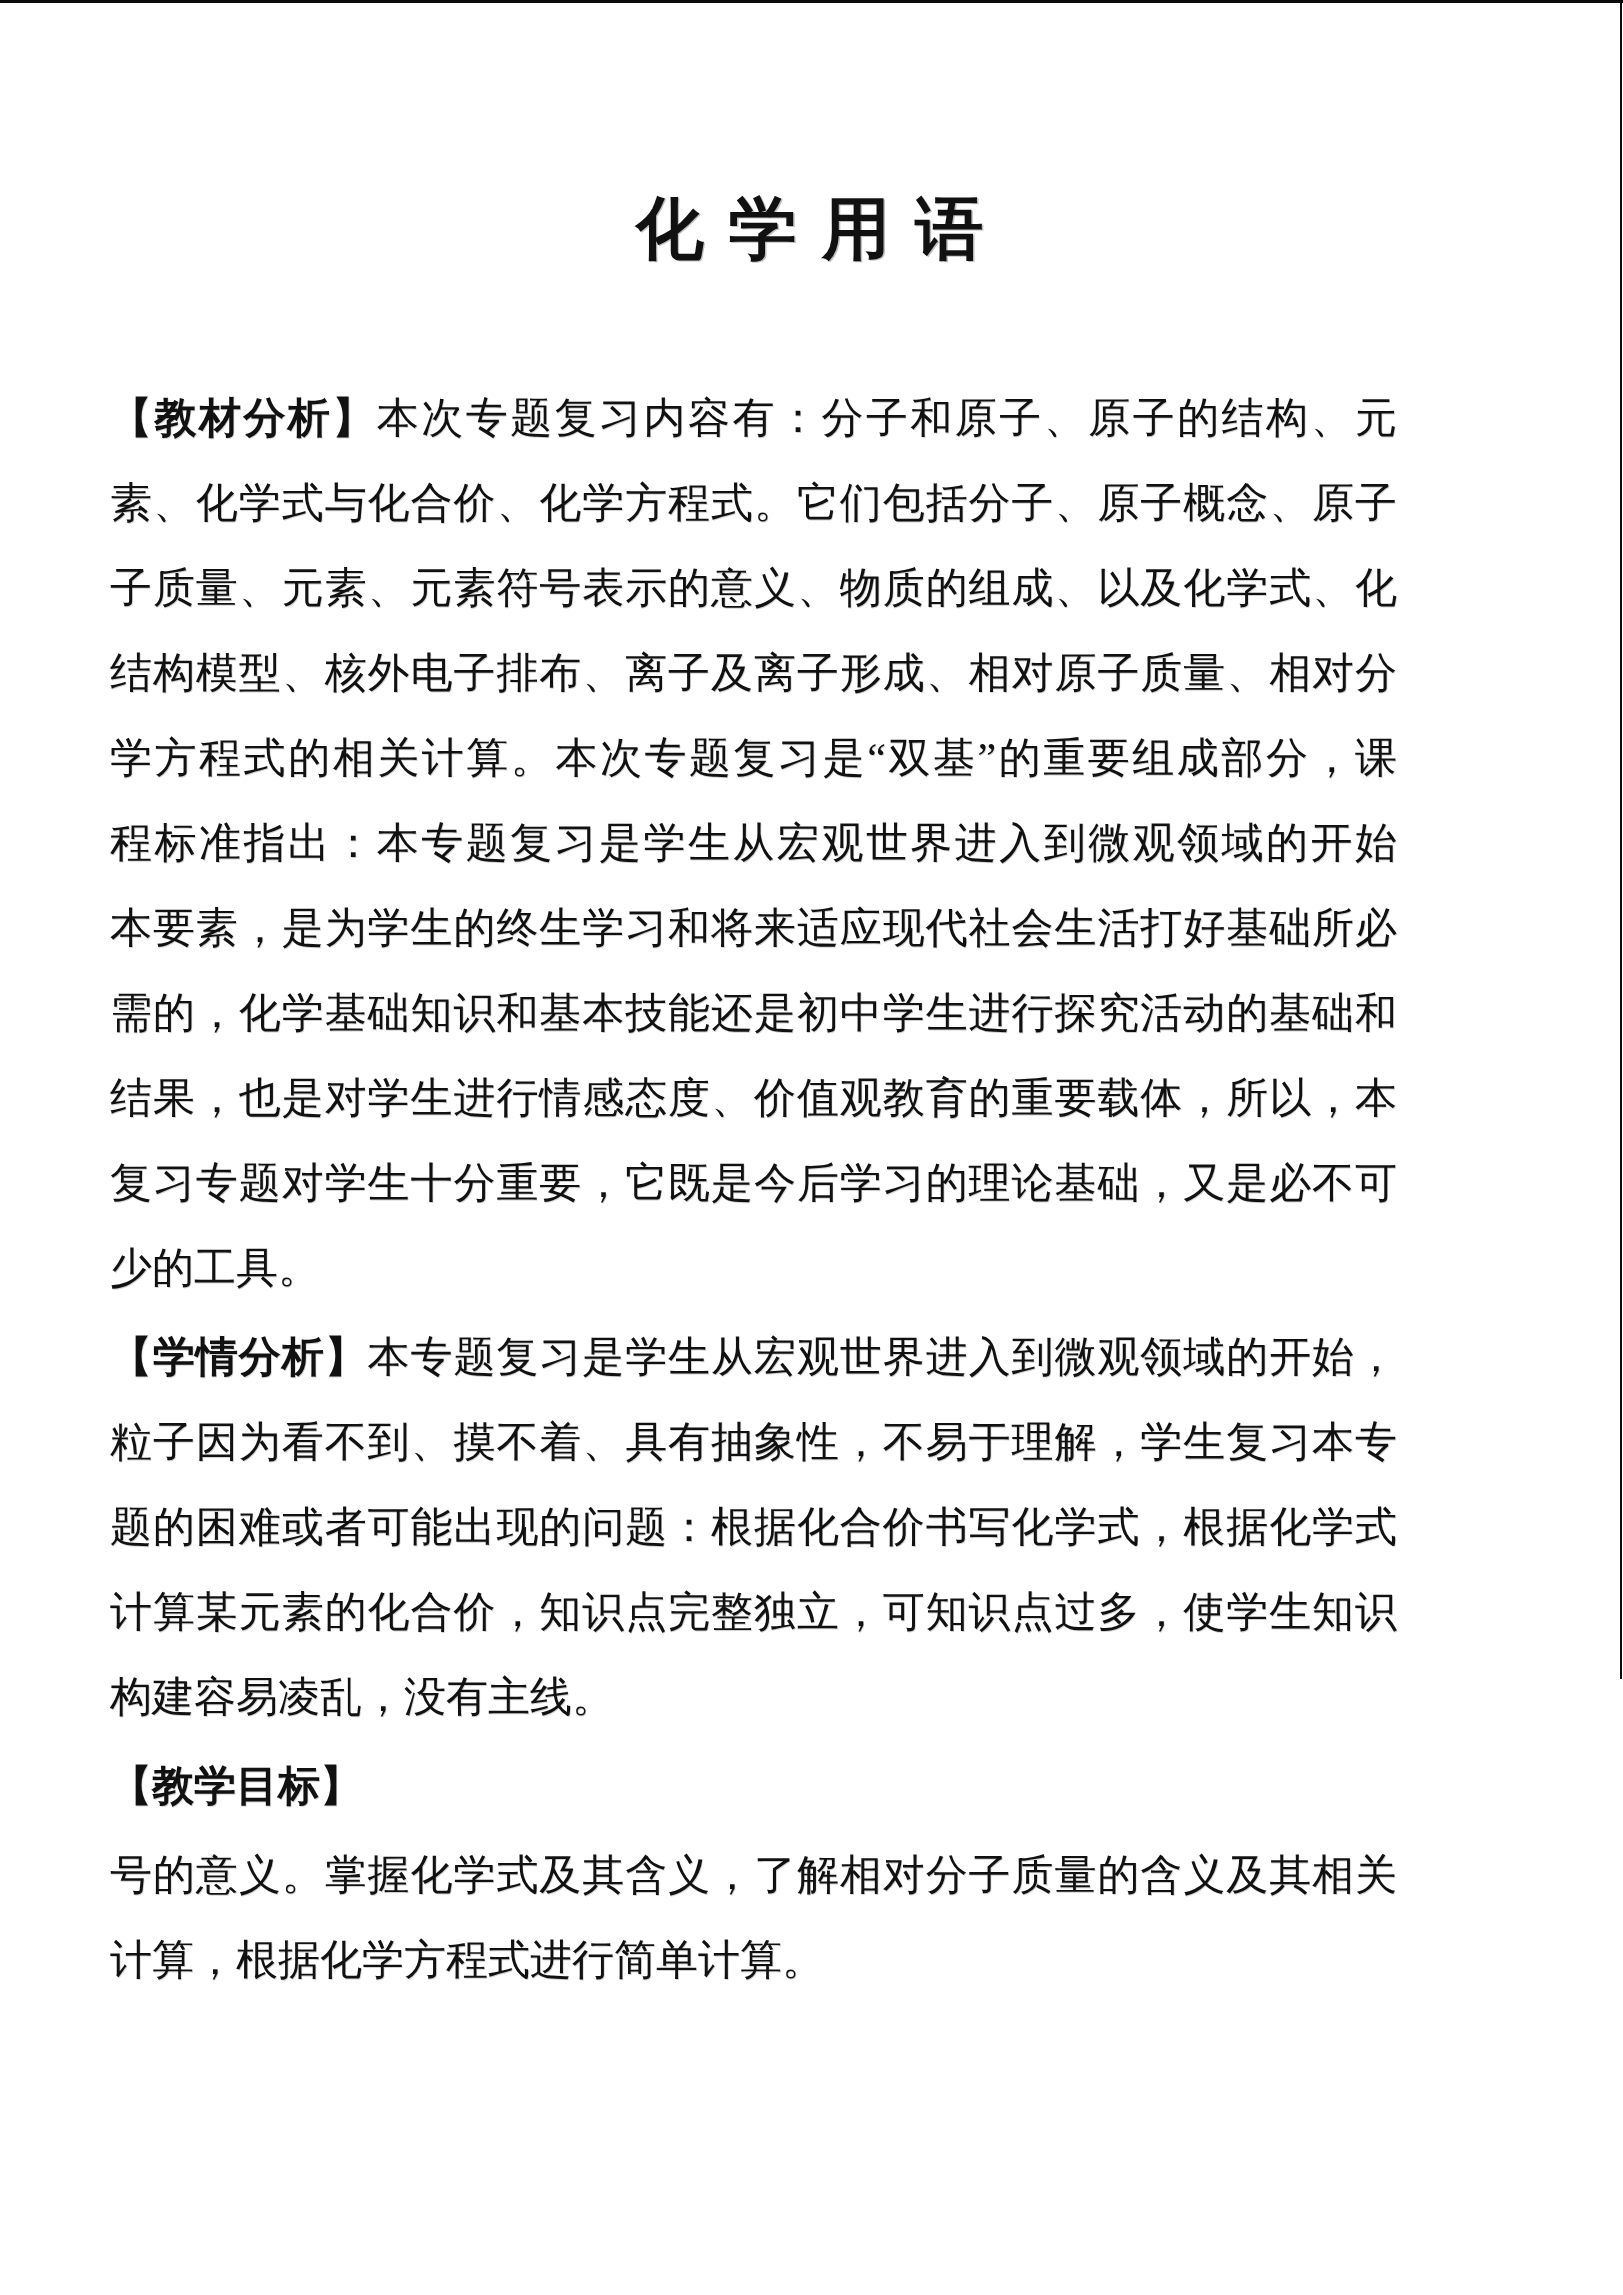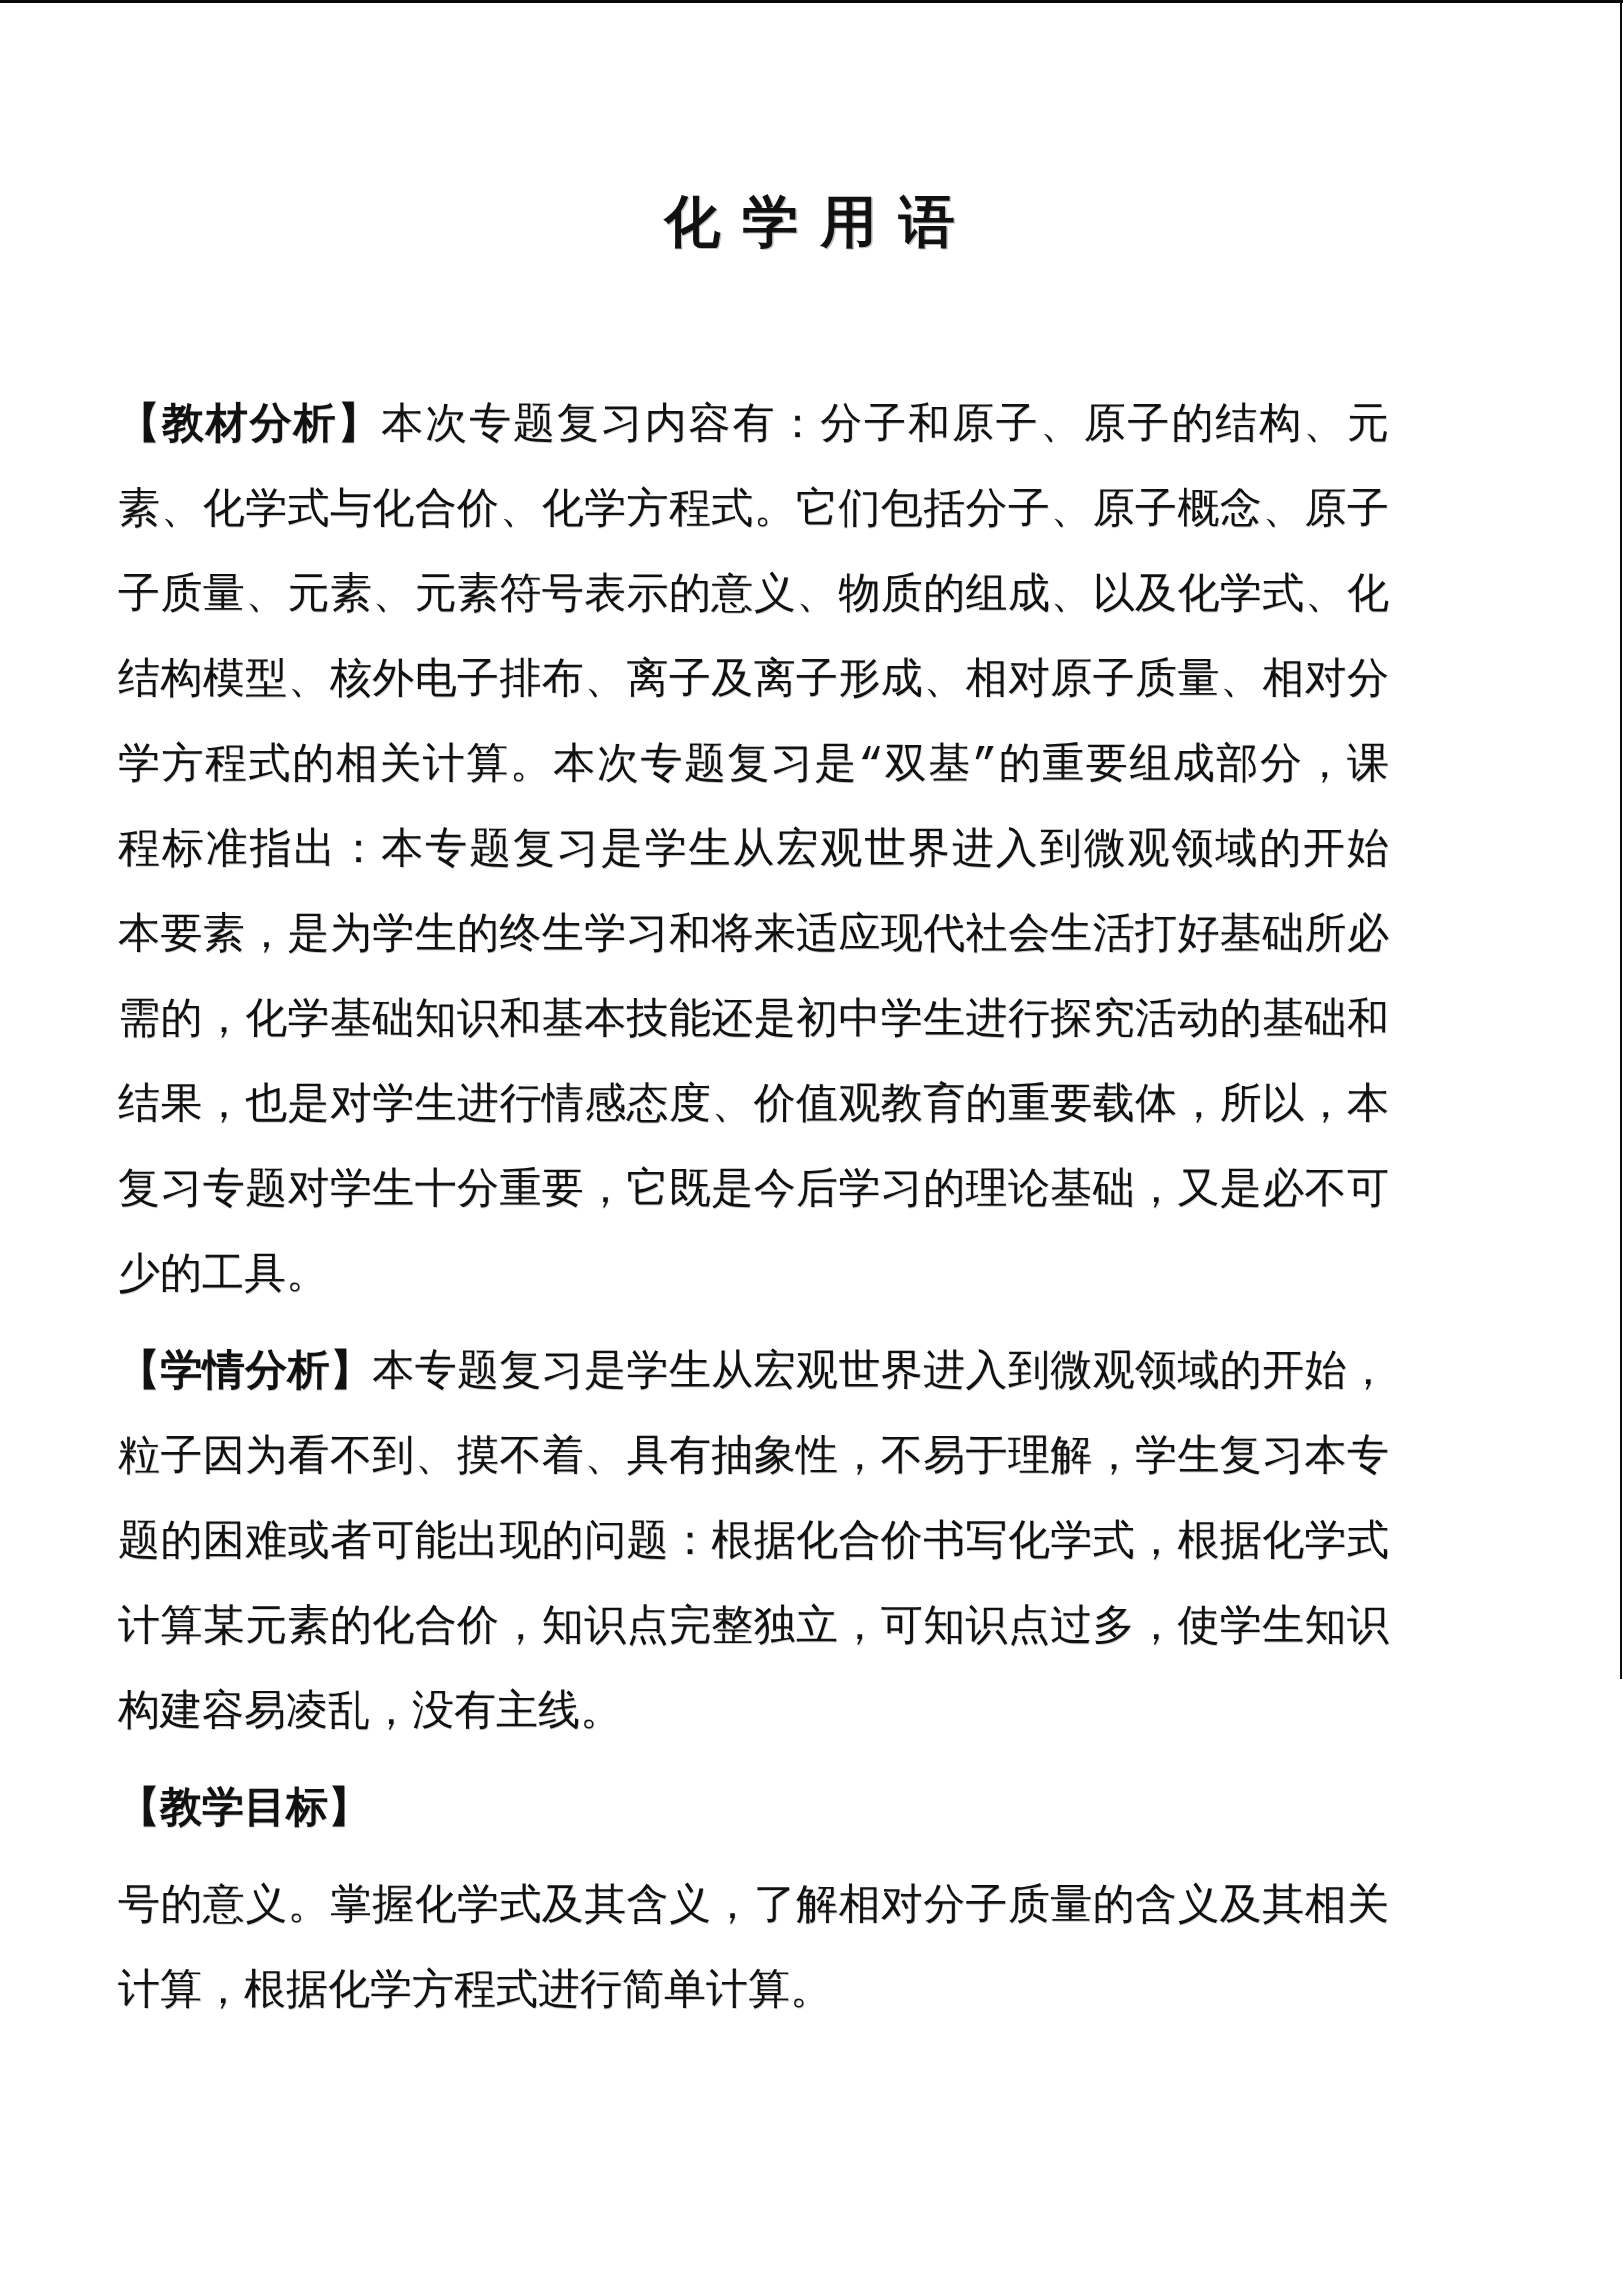--- a/index.html
+++ b/index.html
@@ -28,21 +28,21 @@
     left: 1620px; top: 0;
     width: 2px; height: 1679px;
     background: #0a0a0a;
   }
   
   .doc-title {
     position: absolute;
     left: 0; top: 192px;
     width: 1623px;
     text-align: center;
-    font-size: 56px;
+    font-size: 68px;
     font-weight: bold;
     line-height: 1.1;
     letter-spacing: 4.1px;
     text-shadow: 1.4px 1.4px 0 rgba(0,0,0,0.25);
     white-space: pre;
   }
   
   .doc-subtitle {
     position: absolute;
     left: 842px; top: 299px;
@@ -54,21 +54,21 @@
   }
   
   .body-text {
     position: absolute;
     left: 106px; top: 372px;
     width: 1295px;
     font-size: 42px;
     line-height: 85px;
     text-shadow: 0.7px 1.4px 0 rgba(0,0,0,0.18);
   }
-  .paragraph { margin: 12px; font-family: Liberation Mono, monospace; }
+  .paragraph { margin: 4px; }
   .line {
     text-align: justify;
     text-align-last: justify;
     text-justify: inter-ideograph;
     white-space: normal;
   }
   .line.last {
     text-align: left;
     text-align-last: left;
   }

